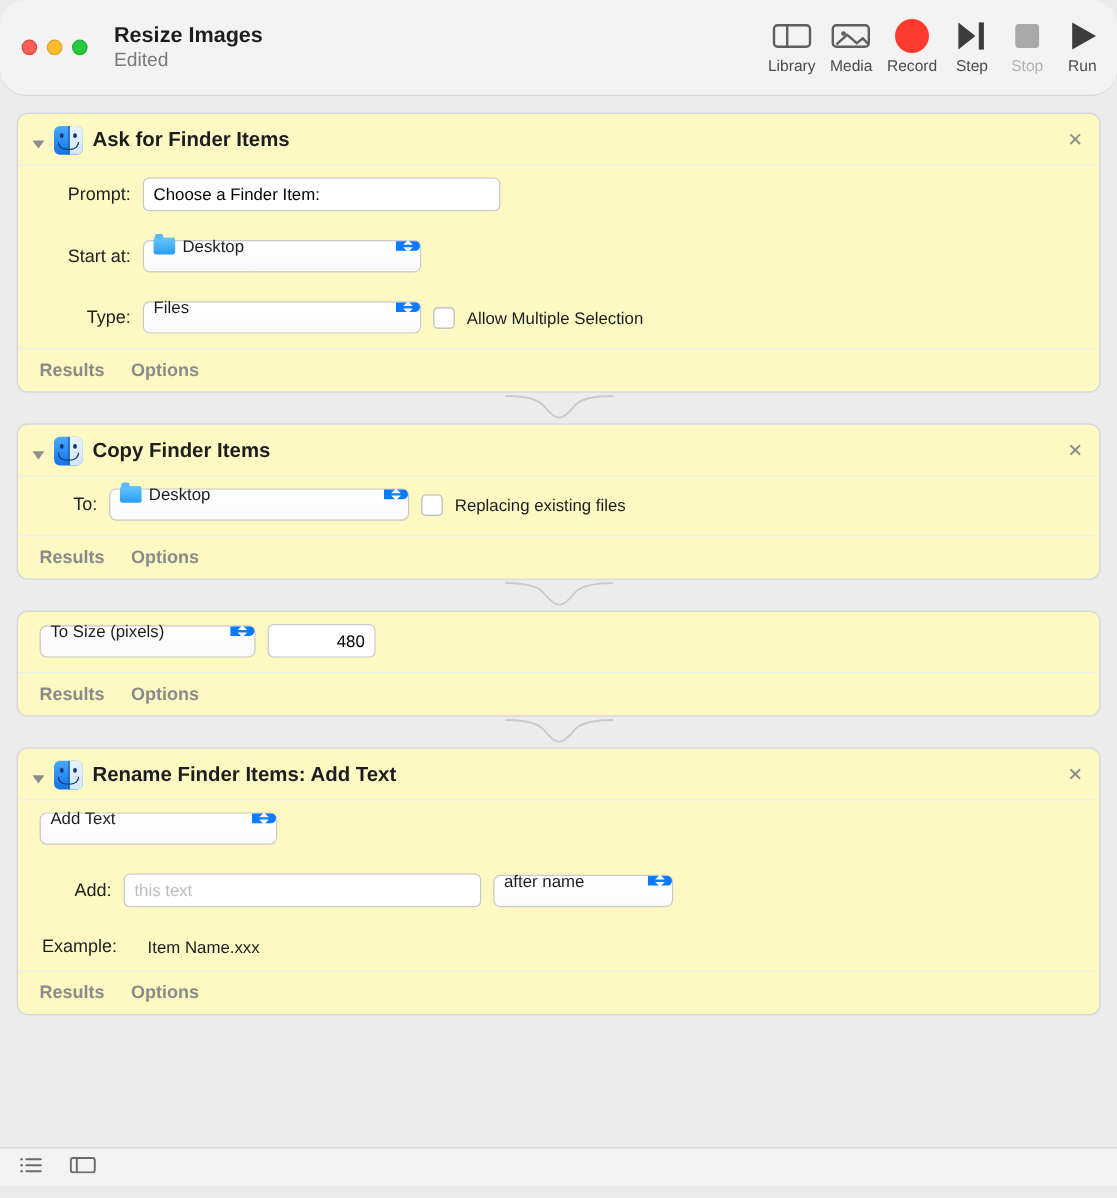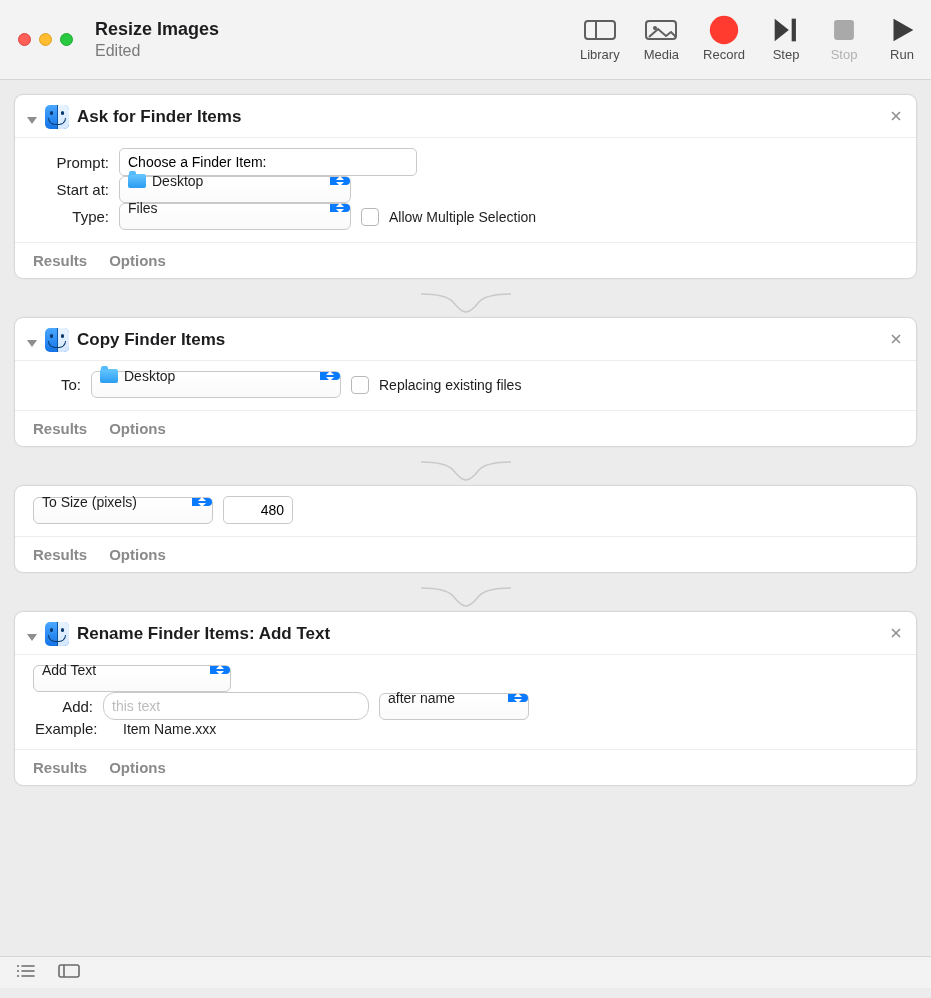--- a/index.html
+++ b/index.html
@@ -14,84 +14,85 @@
   }
 
   
   .titlebar {
     height: 80px;
     background: #f3f3f3;
     border-bottom: 1px solid #d6d6d6;
     display: flex;
     align-items: center;
     padding: 0 12px 0 18px;
+    border-radius: 22px;
   }
   .traffic-lights { display: flex; gap: 8px; margin-right: 22px; }
   .dot { width: 13px; height: 13px; border-radius: 50%; }
   .dot.red { background: #ff5f57; border: 0.5px solid #e0443e; }
   .dot.yellow { background: #febc2e; border: 0.5px solid #dfa123; }
   .dot.green { background: #28c940; border: 0.5px solid #1faa31; }
 
   .title-block { display: flex; flex-direction: column; line-height: 1.2; }
   .title-block .title { font-size: 18px; font-weight: 700; }
   .title-block .subtitle { font-size: 16px; color: #7a7a7a; }
 
-  .toolbar-items { margin-left: auto; display: flex; gap: 24px; }
+  .toolbar-items { margin-left: auto; display: flex; gap: 12px; }
   .tool-btn { display: flex; flex-direction: column; align-items: center; gap: 4px; color: #4c4c4c; cursor: default; }
   .tool-btn .ico { width: 34px; height: 26px; display: flex; align-items: center; justify-content: center; }
   .tool-btn span.lbl { font-size: 13px; color: #4c4c4c; }
   .tool-btn.disabled { opacity: 0.4; }
 
   
   .canvas {
     padding: 14px 14px 0 14px;
     height: 876px;
     overflow: hidden;
   }
 
   .action {
-    background: #ffffff;
+    background: #fef9c3;
     border: 1px solid #d8d8d8;
     border-radius: 9px;
-    margin-bottom: 16px;
+    margin-bottom: 4px;
     box-shadow: 0 0 0 0.5px rgba(0,0,0,0.03);
   }
   .action-header {
     display: flex;
     align-items: center;
     gap: 8px;
     padding: 10px 12px 8px 12px;
     border-bottom: 1px solid #ededed;
   }
   .disclosure {
     width: 10px; height: 10px;
     color: #8e8e8e;
   }
   .disclosure svg { width: 10px; height: 10px; }
   .action-icon { width: 24px; height: 24px; display:flex; align-items:center; justify-content:center;}
   .action-title { font-size: 17px; font-weight: 700; }
   .action-close { margin-left: auto; color: #8e8e8e; font-size: 14px; padding: 0 2px; }
 
-  .action-body { padding: 10px 18px 12px 18px; display: flex; flex-direction: column; gap: 0; }
+  .action-body { padding: 10px 18px 12px 18px; display: flex; flex-direction: column; gap: 24px; }
   .row { display: flex; align-items: center; gap: 10px; }
   .row .label { width: 76px; text-align: right; font-size: 15px; color: #222; }
   .row .label.sm { width: 48px; }
   .row .label.auto { width: auto; text-align:left; padding-left: 2px; }
 
   .text-input {
     height: 28px;
     border: 1px solid #c9c9c9;
     border-radius: 5px;
     padding: 0 8px;
     font-size: 14px;
     background: #fff;
     width: 298px;
   }
-  .text-input.short { width: 266px; border-radius: 12px; }
-  .num-input { width: 70px; text-align: right; padding-right: 8px;}
+  .text-input.short { width: 298px; }
+  .num-input { width: 90px; text-align: right; padding-right: 8px;}
 
   .select {
     height: 27px;
     display: inline-flex;
     align-items: center;
     border: 1px solid #c9c9c9;
     border-radius: 6px;
     background: linear-gradient(#ffffff,#fafafa);
     padding: 0 0 17px 8px;
     font-size: 14px;

